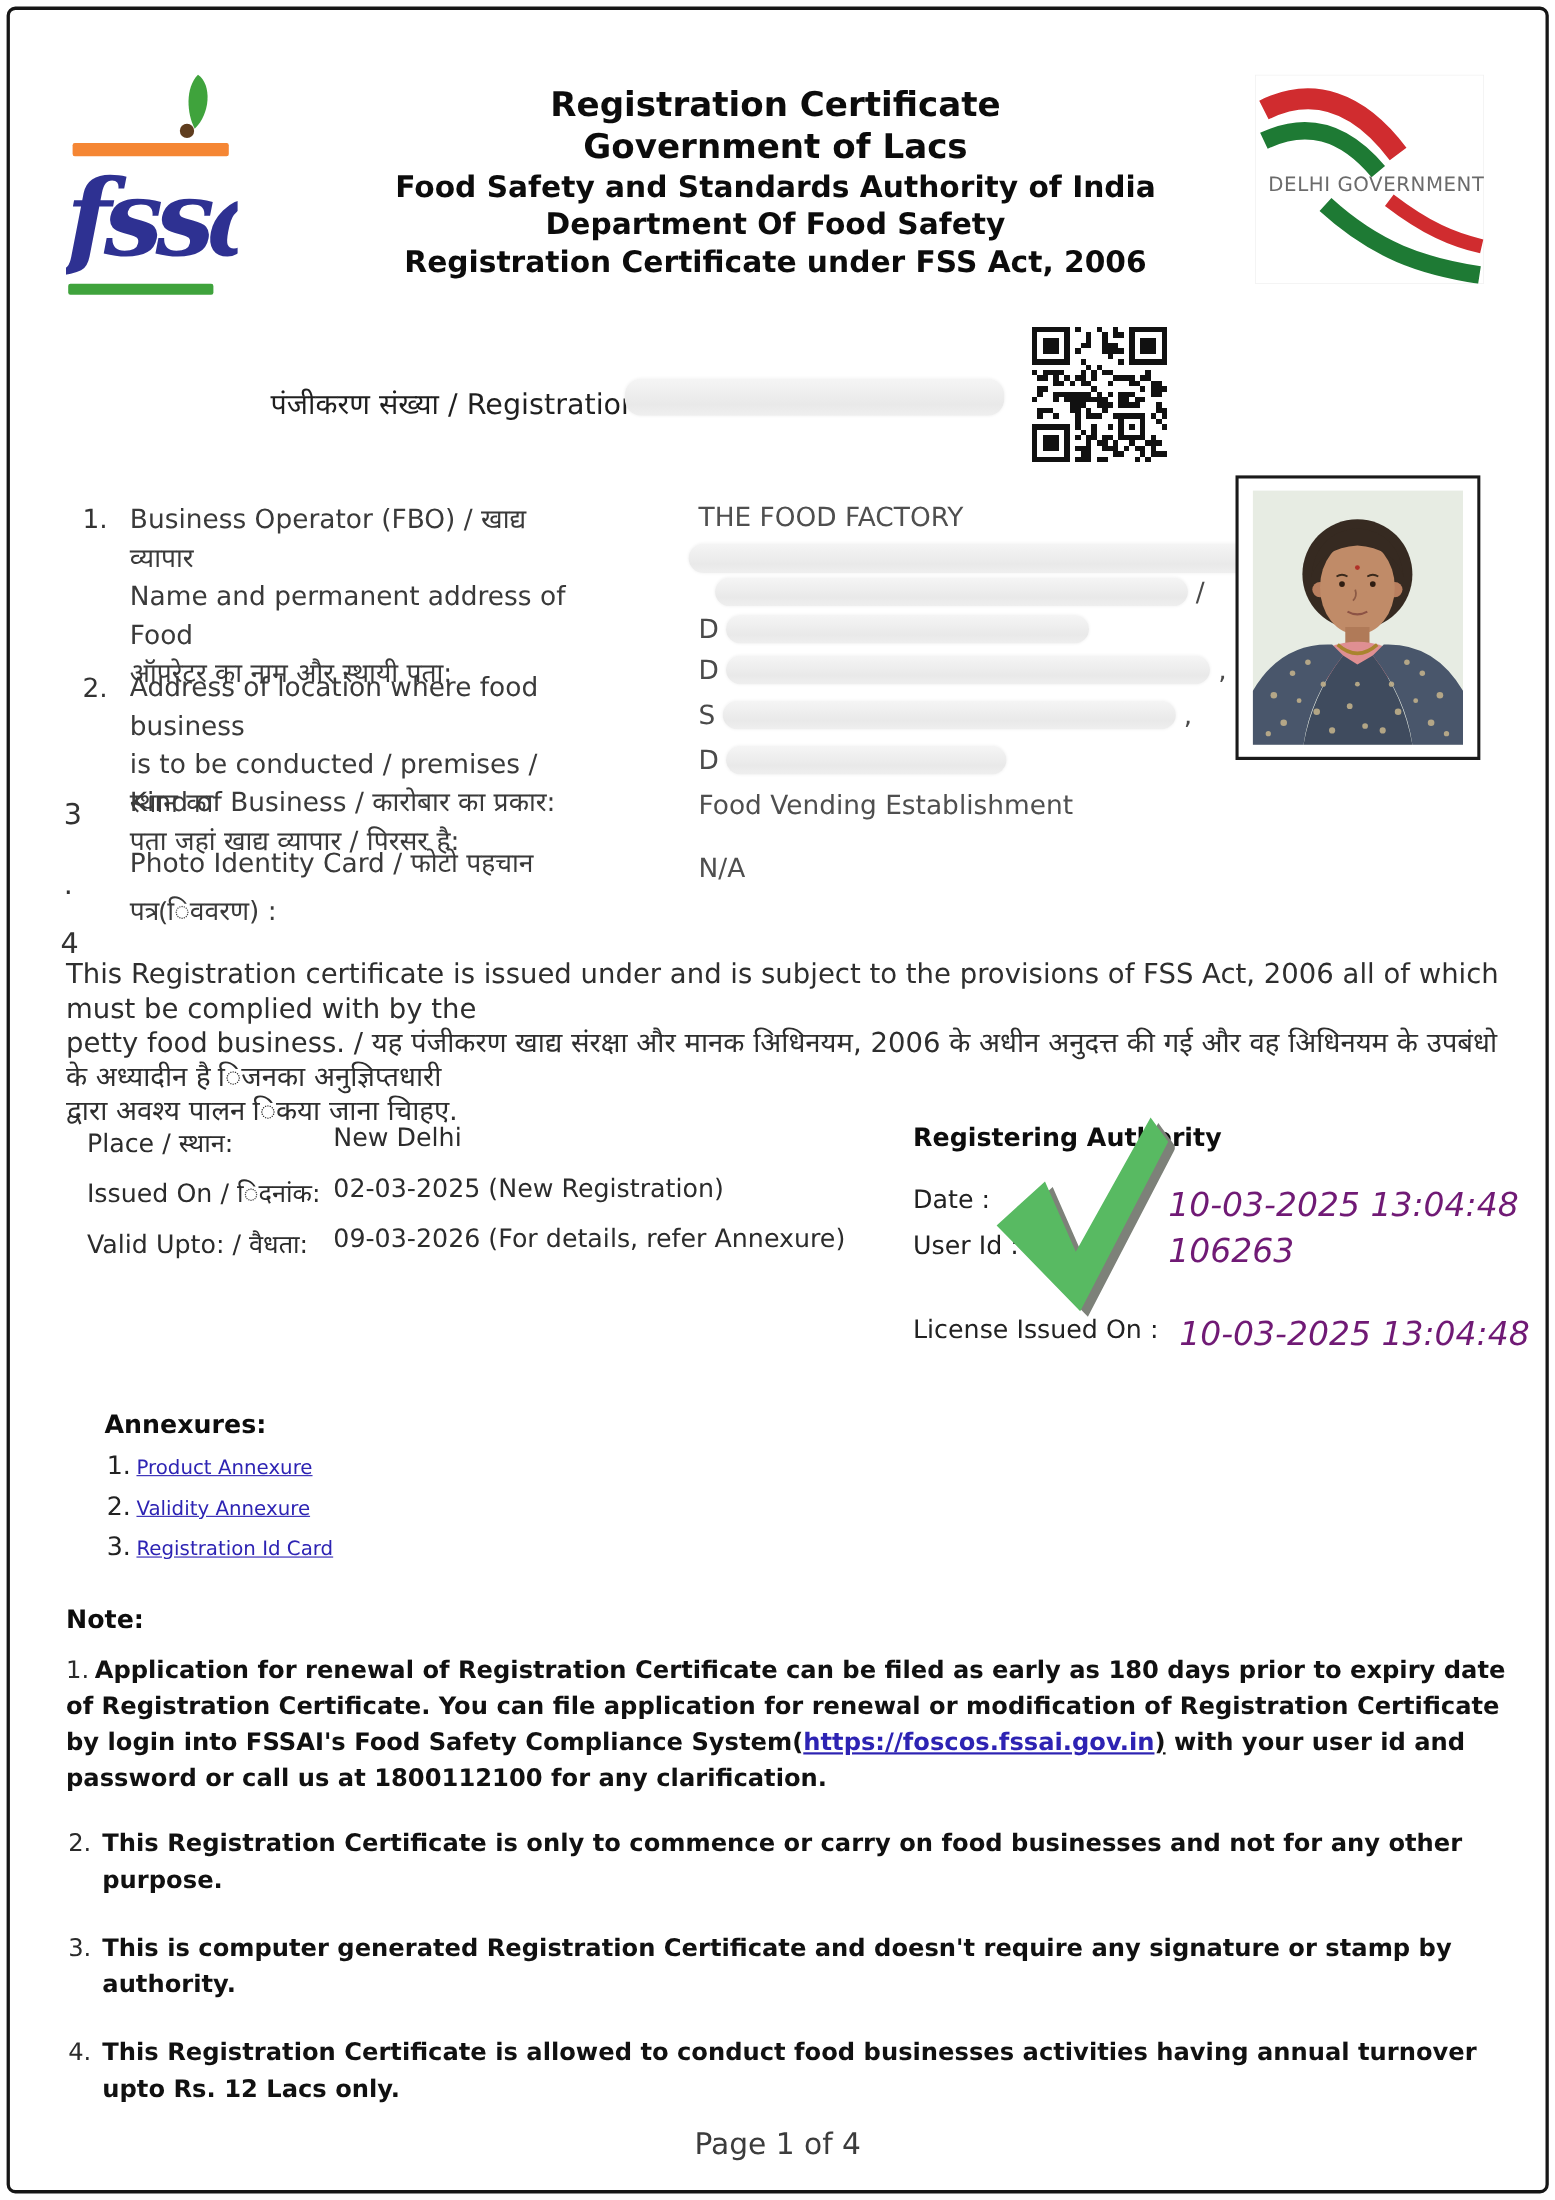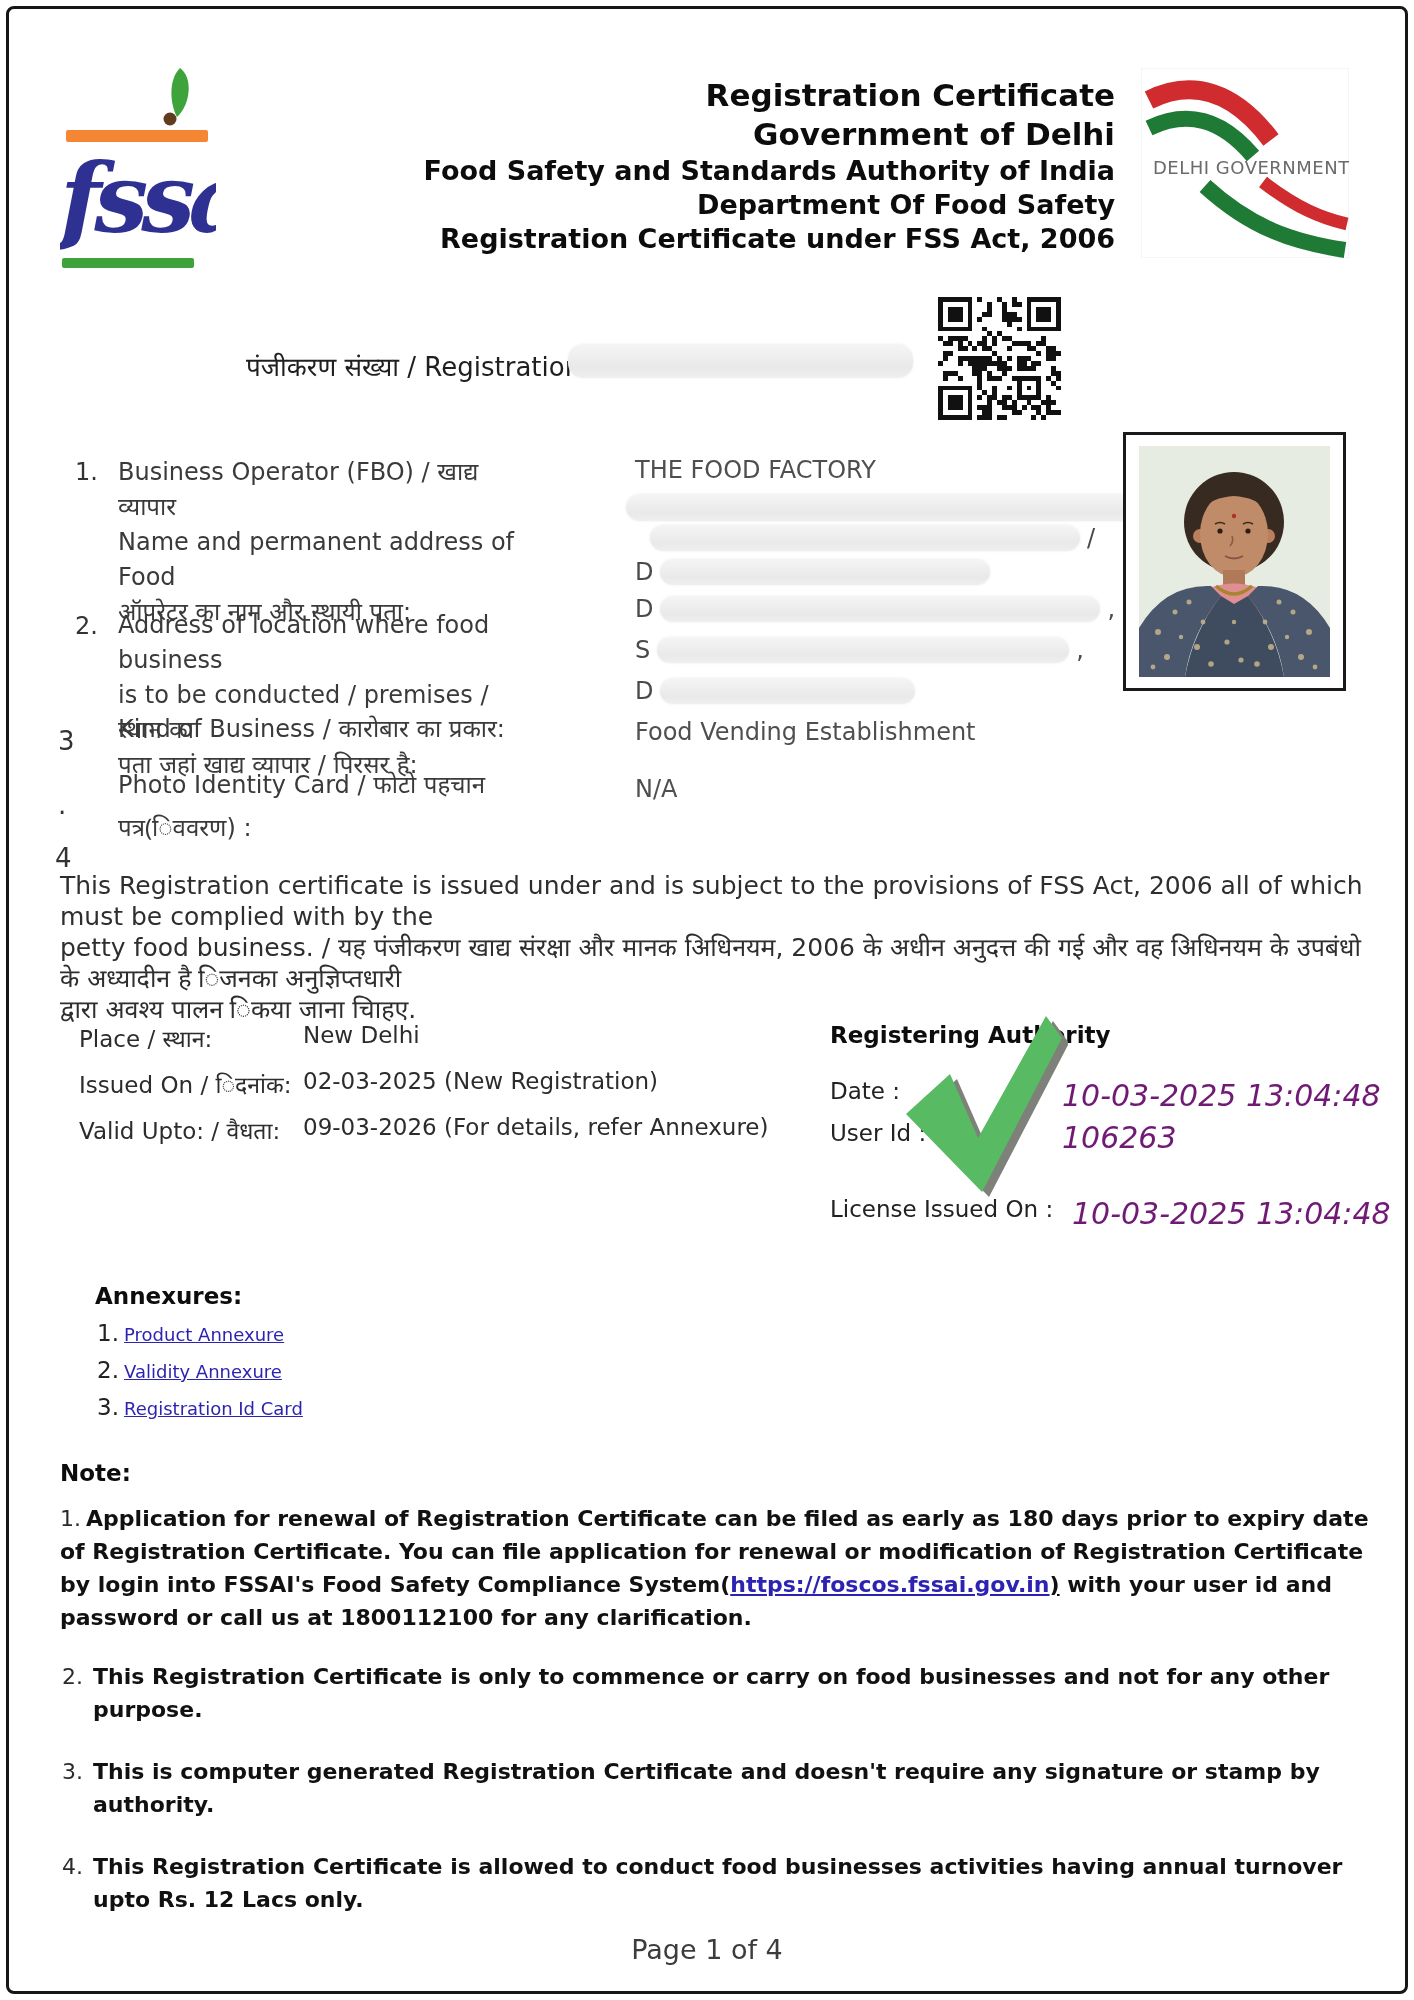--- a/index.html
+++ b/index.html
@@ -2,21 +2,21 @@
 <html><head>
 <meta charset="utf-8">
 <style>
   html,body{margin:0;padding:0;background:#ffffff;width:1414px;height:2000px;overflow:hidden;
     font-family:"DejaVu Sans","Liberation Sans",sans-serif;-webkit-font-smoothing:antialiased;}
   .abs{position:absolute;}
   #canvas{position:relative;width:1414px;height:2000px;background:#fff;}
   .page-border{left:6px;top:6px;width:1396px;height:1982px;border:3px solid #161616;border-radius:8px;}
 
   
-  .titles{left:295px;top:76px;width:820px;text-align:right;color:#0c0c0c;}
+  .titles{left:295px;top:76px;width:820px;text-align:center;color:#0c0c0c;}
   .t-big{font-size:31px;font-weight:bold;line-height:39px;}
   .t-med{font-size:27px;font-weight:bold;line-height:34px;}
 
   
   .blob{background:linear-gradient(180deg,#f5f5f5,#e9e9e9 70%,#efefef);border-radius:15px;
         box-shadow:0 0 3px rgba(0,0,0,0.07);}
   .vrow{display:flex;align-items:center;gap:7px;font-size:24px;color:#4a4a4a;}
   .vrow .blob{height:26px;display:inline-block;}
 
   .reg-label{font-size:26px;color:#1f1f1f;}
@@ -61,21 +61,21 @@
       <path d="M120,4 C133,13 131,40 117,53 C110,40 108,16 120,4 Z" fill="#3fa33c"></path>
       <circle cx="110" cy="55" r="6.5" fill="#5f3d1e"></circle>
       <rect x="6" y="66" width="142" height="12" rx="2" fill="#f58634"></rect>
       <text x="0" y="168" font-family="DejaVu Serif, serif" font-style="italic" font-weight="bold" font-size="96" letter-spacing="-7" fill="#2e3192">fssa<tspan fill="#f58634">ı</tspan></text>
       <rect x="2" y="194" width="132" height="10" rx="2" fill="#3fa33c"></rect>
     </svg>
   </div>
 
   <div class="abs titles">
     <div class="t-big">Registration Certificate</div>
-    <div class="t-big">Government of Delhi</div>
+    <div class="t-big">Government of Lacs</div>
     <div class="t-med">Food Safety and Standards Authority of India</div>
     <div class="t-med">Department Of Food Safety</div>
     <div class="t-med">Registration Certificate under FSS Act, 2006</div>
   </div>
 
   <div class="abs" style="left:1141px;top:68px;width:208px;height:190px;">
     <svg width="208" height="190" viewBox="0 0 208 190">
       <rect x="0" y="0" width="208" height="190" fill="#ffffff" stroke="#ececec" stroke-width="1"></rect>
       <path d="M8,32 C52,10 94,24 130,72" stroke="#d02c2f" stroke-width="19" fill="none"></path>
       <path d="M8,60 C46,42 80,50 112,88" stroke="#1e7a34" stroke-width="16" fill="none"></path>

